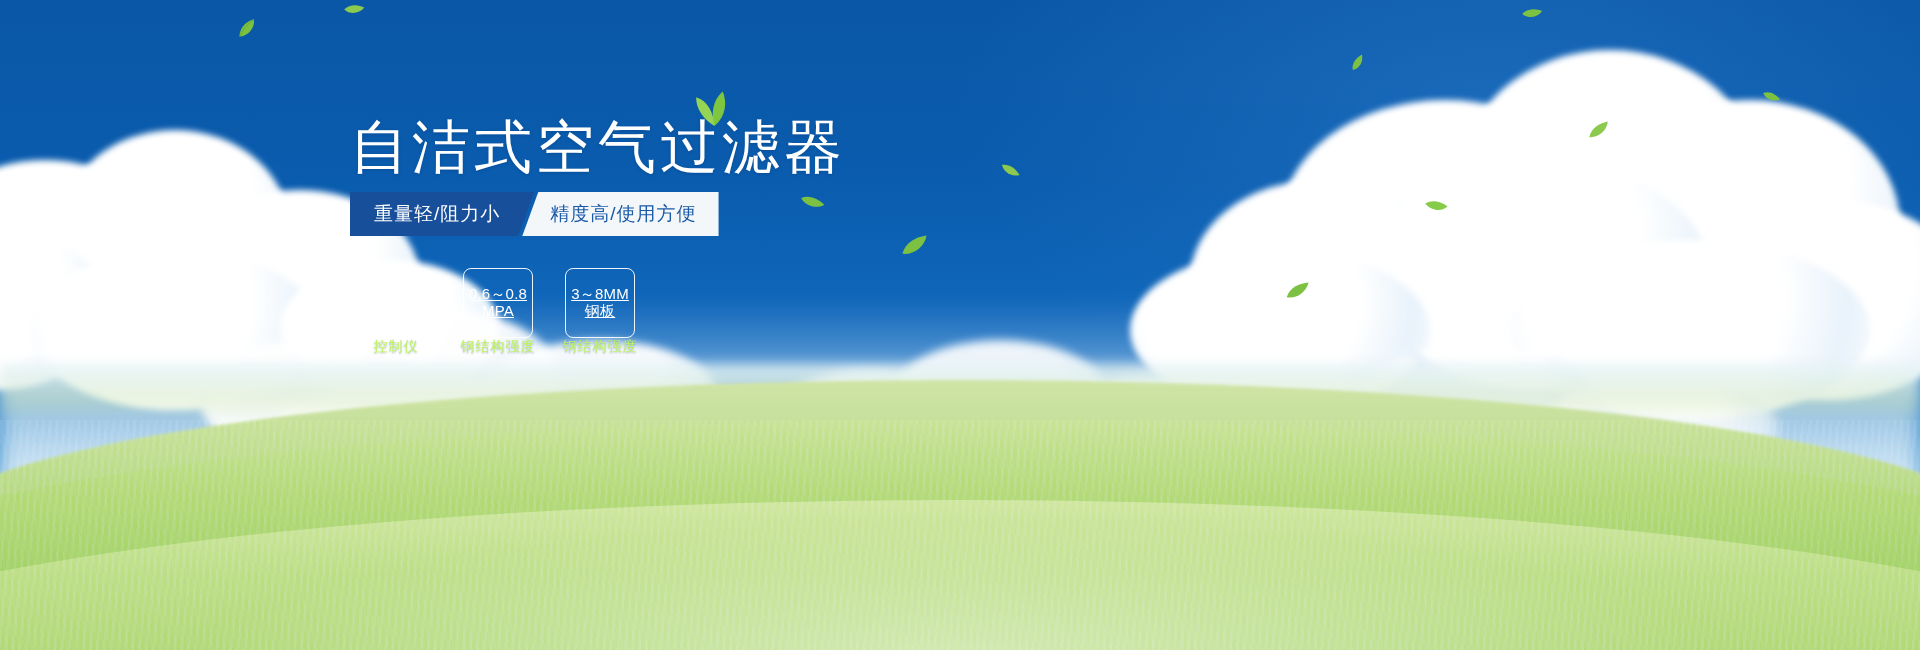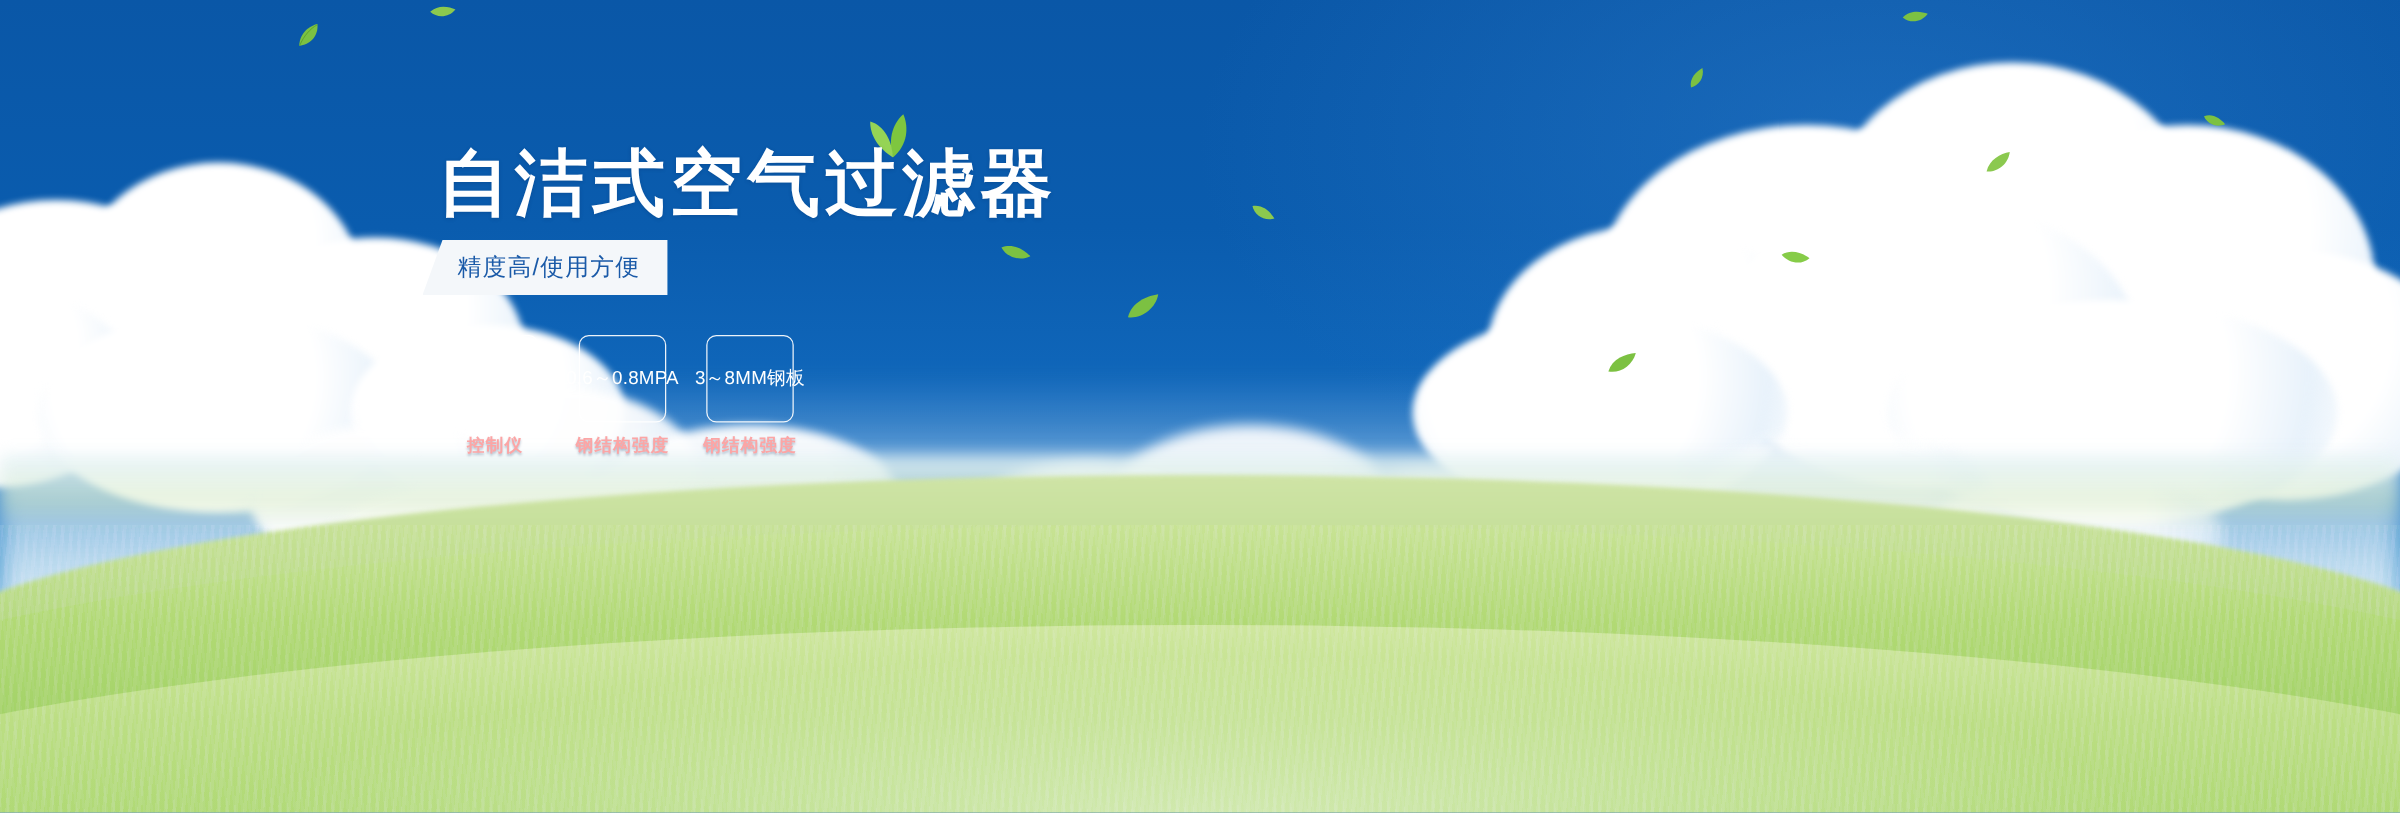--- a/index.html
+++ b/index.html
@@ -94,21 +94,21 @@
   
   .content { position:absolute; left:0; top:0; width:100%; height:100%; }
 
   .title {
     position:absolute;
     left:350px; top:118px;
     font-size:58px;
     line-height:1;
     letter-spacing:4px;
     color:#ffffff;
-    font-weight:700;
+    font-weight:400;
     white-space:nowrap;
     text-shadow:0 1px 3px rgba(0,40,90,0.25);
   }
 
   .badges {
     position:absolute; left:350px; top:192px;
     display:flex; align-items:stretch;
     height:44px;
   }
   .badge {
@@ -134,33 +134,32 @@
 
   .features {
     position:absolute; left:356px; top:268px;
     display:flex; gap:22px;
   }
   .feature { width:80px; display:flex; flex-direction:column; align-items:center; }
   .feature-box {
     width:70px; height:70px;
     border:1.6px solid rgba(255,255,255,0.92);
     border-radius:8px;
-    display:flex; flex-direction:row;
+    display:flex; flex-direction:column;
     align-items:center; justify-content:center;
     color:#ffffff;
     text-align:center;
+    text-decoration:underline;
   }
   .feature-text {
     font-size:15px; line-height:1.12; letter-spacing:0.2px; white-space:nowrap;
   }
   .feature-label {
-    margin-top:10px;
-    font-size:14px; color:#fca5a5; letter-spacing:1px; white-space:nowrap;
+    font-size:14px; color:#bef264; letter-spacing:1px; white-space:nowrap;
     text-shadow:0 1px 2px rgba(0,40,90,0.3);
-    font-weight:bold;
   }
   .feature-box svg { display:block; }
   .icon-air-word {
     font-size:9.5px; letter-spacing:.5px; margin-top:2px; color:#ffffff;
   }
 </style>
 </head>
 <body>
 
 <div id="banner">
@@ -277,20 +276,21 @@
     <svg width="18" height="10" viewBox="0 0 18 10">
         <path d="M0.5 7C4 0.5 12 0 17.5 1 14 8 6 10 0.5 7Z" fill="#7cc142"></path>
       </svg>
   </div>
 
   <div class="content">
 
     <div class="title">自洁式空气过滤器</div>
 
     <div class="badges">
+      <div class="badge badge-primary">重量轻/阻力小</div>
       <div class="badge badge-secondary">精度高/使用方便</div>
     </div>
 
     <div class="features">
 
       <div class="feature">
         <div class="feature-box">
           <svg width="56" height="50" viewBox="0 0 56 50">
             <g fill="#ffffff">
               <circle cx="28" cy="7.2" r="1.5"></circle>

